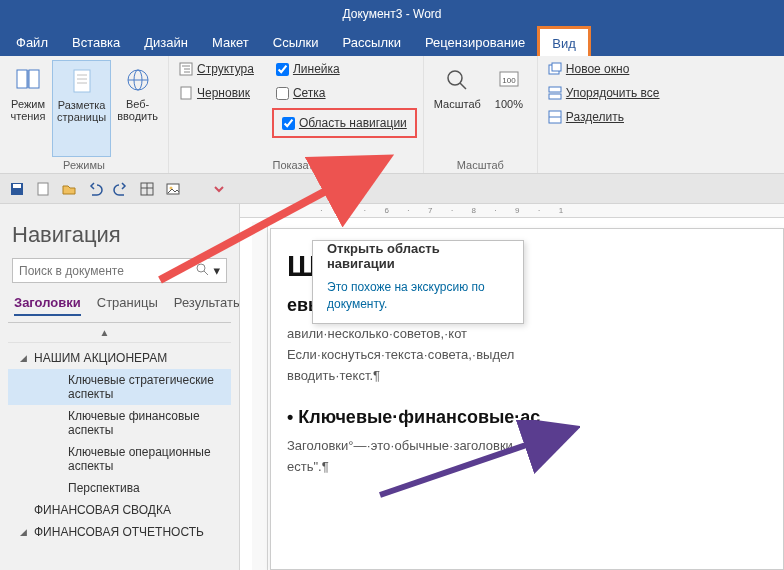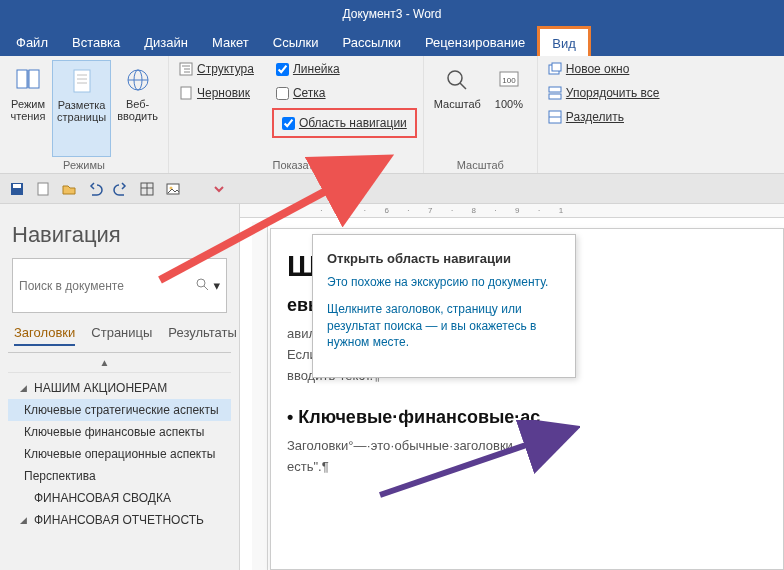--- a/index.html
+++ b/index.html
@@ -27,42 +27,42 @@
   
   .highlight-box { border: 2px solid #ed5350; padding: 6px 8px; }
   
   .qat { background: #e6e6e6; height: 30px; display: flex; align-items: center; gap: 8px; padding: 0 8px; border-bottom: 1px solid #d4d4d4; }
   .qat-ico { width: 18px; height: 18px; display: flex; align-items: center; justify-content: center; cursor: pointer; }
   
   .lower { display: flex; height: calc(570px - 28px - 28px - 118px - 30px); }
   
   .navpane { width: 240px; background: #f1f1f1; border-right: 1px solid #d4d4d4; display: flex; flex-direction: column; padding: 10px 8px 0 8px; overflow: hidden; }
   .nav-title { font-size: 22px; color: #555; margin: 8px 4px 10px 4px; }
-  .searchbox { display: flex; align-items: center; border: 1px solid #c0c0c0; background: #fff; padding: 18px 6px; margin: 0 4px 12px 4px; }
+  .searchbox { display: flex; align-items: center; border: 1px solid #c0c0c0; background: #fff; padding: 3px 6px; margin: 0 4px 12px 4px; }
   .searchbox input { border: none; outline: none; flex: 1; font-size: 12px; color: #888; background: transparent; }
   .nav-tabs { display: flex; gap: 16px; padding: 0 6px 6px 6px; border-bottom: 1px solid #c8c8c8; font-size: 13px; }
   .nav-tab { color: #555; cursor: pointer; padding-bottom: 4px; }
-  .nav-tab.active { color: #a16207; font-weight: 400; border-bottom: 2px solid #2b579a; }
+  .nav-tab.active { color: #701a75; font-weight: 700; border-bottom: 2px solid #2b579a; }
   .nav-collapse { text-align: center; padding: 4px 0; color: #666; letter-spacing: 30px; font-size: 10px; border-bottom: 1px solid #e1e1e1; cursor: pointer; }
   .nav-tree { padding: 4px 0; overflow-y: auto; }
   .tree-item { padding: 4px 8px 4px 18px; font-size: 12px; cursor: pointer; display: flex; align-items: center; gap: 4px; color: #333; }
   .tree-item.level1 { padding-left: 12px; text-transform: uppercase; }
-  .tree-item.level2 { padding-left: 16px; }
+  .tree-item.level2 { padding-left: 60px; }
   .tree-item.selected { background: #d4e6f7; }
   .tri { font-size: 9px; color: #666; width: 10px; display: inline-block; }
   
   .docwrap { flex: 1; display: flex; flex-direction: column; position: relative; overflow: hidden; }
   .ruler { height: 18px; background: #f8f8f8; border-bottom: 1px solid #d4d4d4; font-size: 8px; color: #888; display: flex; align-items: center; padding-left: 80px; letter-spacing: 8px; }
   .page { margin: 10px 0 0 30px; background: #fff; border: 1px solid #ccc; padding: 20px 0 20px 16px; height: 420px; box-shadow: 0 2px 6px rgba(0,0,0,.1); position: relative; }
   .vrule { position: absolute; left: 12px; top: 18px; width: 16px; bottom: 0; background: #f8f8f8; border-right: 1px solid #d4d4d4; }
   .page h1 { font-size: 30px; font-weight: 800; letter-spacing: 1px; color: #111; margin-bottom: 12px; }
   .page h2 { font-size: 18px; font-weight: 800; color: #111; margin: 8px 0; }
   .page .bl { font-size: 13px; color: #555; line-height: 1.6; }
   
-  .tooltip { position: absolute; left: 312px; top: 234px; width: 264px; background: #fff; border: 1px solid #c0c0c0; box-shadow: 2px 2px 6px rgba(0,0,0,.15); padding: 16px 14px; z-index: 50; }
+  .tooltip { position: absolute; left: 312px; top: 240px; width: 212px; background: #fff; border: 1px solid #c0c0c0; box-shadow: 2px 2px 6px rgba(0,0,0,.15); padding: 0 14px; z-index: 50; }
   .tooltip .tt-title { font-weight: 600; font-size: 13px; margin-bottom: 8px; }
   .tooltip .tt-body { font-size: 12px; color: #0369a1; line-height: 1.4; }
   .tooltip .tt-body p { margin-bottom: 10px; }
   
   svg.arrow { position: absolute; z-index: 60; pointer-events: none; }
   
   .ico svg { display: block; }
 </style>
 </head>
 <body>
@@ -335,21 +335,20 @@
       <div class="bl">Заголовки°—·это·обычные·заголовки·</div>
       <div class="bl">есть".¶</div>
     </div>
   </div>
 </div>
 
 <div class="tooltip">
   <div class="tt-title">Открыть область навигации</div>
   <div class="tt-body">
     <p>Это похоже на экскурсию по документу.</p>
-    <p>Щелкните заголовок, страницу или результат поиска — и вы окажетесь в нужном месте.</p>
   </div>
 </div>
 
 <svg class="arrow" style="left:140px; top:150px" width="260" height="140">
   <defs>
       <marker id="rh" markerWidth="10" markerHeight="10" refX="8" refY="5" orient="auto">
         <path d="M0 0L10 5L0 10z" fill="#ed5350"></path>
       </marker>
     </defs>
   <line x1="20" y1="130" x2="240" y2="12" stroke="#ed5350" stroke-width="8" marker-end="url(#rh)"></line>

